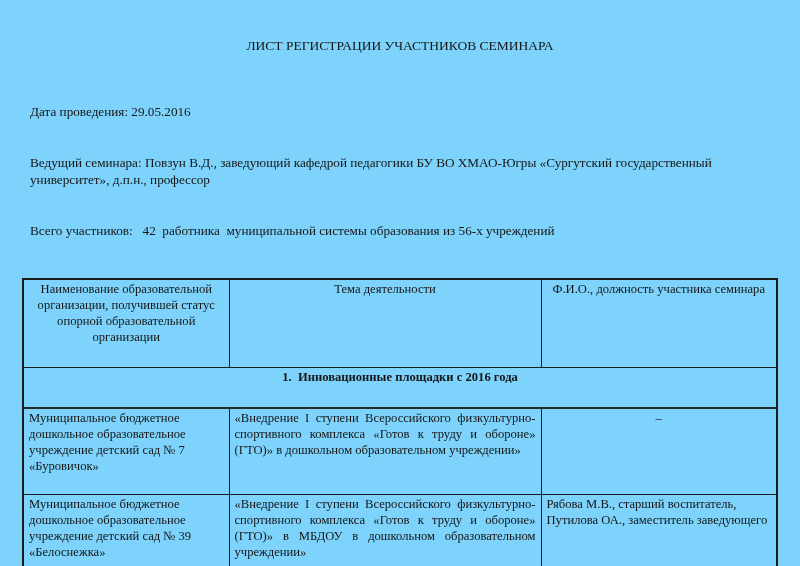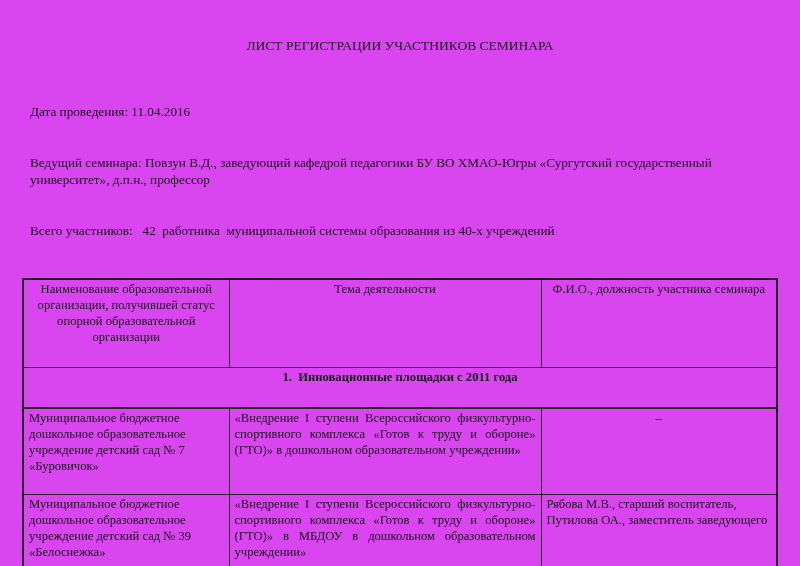--- a/index.html
+++ b/index.html
@@ -1,19 +1,19 @@
 <!DOCTYPE html>
 <html><head>
 <meta charset="utf-8">
 <style>
   html,body { margin:0; padding:0; background:#fff; }
   .page {
     position:relative;
     width:800px; height:566px;
-    background:#d946ef;
+    background:#7dd3fc;
     color:#161616;
     font-family:"Liberation Serif", serif;
     overflow:hidden;
   }
   .titles {
     padding-top:37px;
     text-align:center;
     font-size:13.5px;
     line-height:17px;
   }
@@ -54,39 +54,39 @@
 </head>
 <body>
 
 <div class="page">
 
   <div class="titles">
     <div>ЛИСТ РЕГИСТРАЦИИ УЧАСТНИКОВ СЕМИНАРА</div>
   </div>
 
   <div class="info">
-    <div>Дата проведения: 11.04.2016</div>
+    <div>Дата проведения: 29.05.2016</div>
     <div>Ведущий семинара: Повзун В.Д., заведующий кафедрой педагогики БУ ВО ХМАО-Югры «Сургутский государственный университет», д.п.н., профессор</div>
-    <div>Всего участников:   42  работника  муниципальной системы образования из 40-х учреждений</div>
+    <div>Всего участников:   42  работника  муниципальной системы образования из 56-х учреждений</div>
   </div>
 
   <table class="reg">
     <colgroup>
       <col style="width:206px">
       <col style="width:312px">
       <col style="width:236px">
     </colgroup>
     <tbody>
       <tr class="head">
         <td>Наименование образовательной организации, получившей статус опорной образовательной организации</td>
         <td>Тема деятельности</td>
         <td>Ф.И.О., должность участника семинара</td>
       </tr>
       <tr class="section">
-        <td colspan="3">1.  Инновационные площадки с 2011 года</td>
+        <td colspan="3">1.  Инновационные площадки с 2016 года</td>
       </tr>
       <tr class="r1">
         <td>Муниципальное бюджетное дошкольное образовательное учреждение детский сад № 7 «Буровичок»</td>
         <td class="topic">«Внедрение I ступени Всероссийского физкультурно-спортивного комплекса «Готов к труду и обороне» (ГТО)» в дошкольном образовательном учреждении»</td>
         <td class="names center">–</td>
       </tr>
       <tr class="r2">
         <td>Муниципальное бюджетное дошкольное образовательное учреждение детский сад № 39 «Белоснежка»</td>
         <td class="topic">«Внедрение I ступени Всероссийского физкультурно-спортивного комплекса «Готов к труду и обороне» (ГТО)» в МБДОУ в дошкольном образовательном учреждении»</td>
         <td class="names">Рябова М.В., старший воспитатель,

